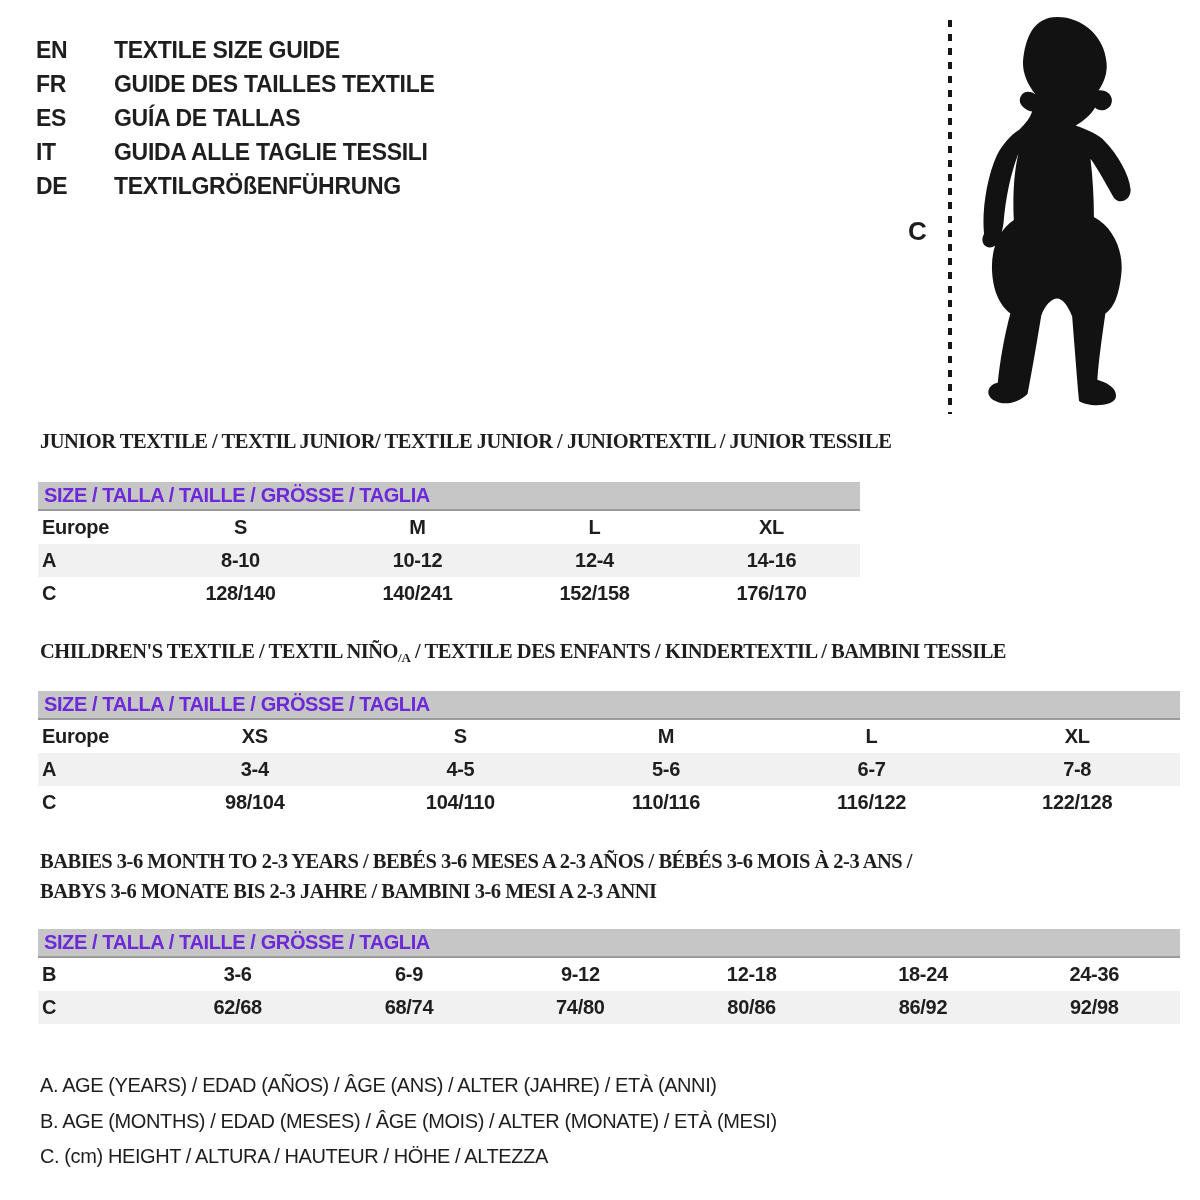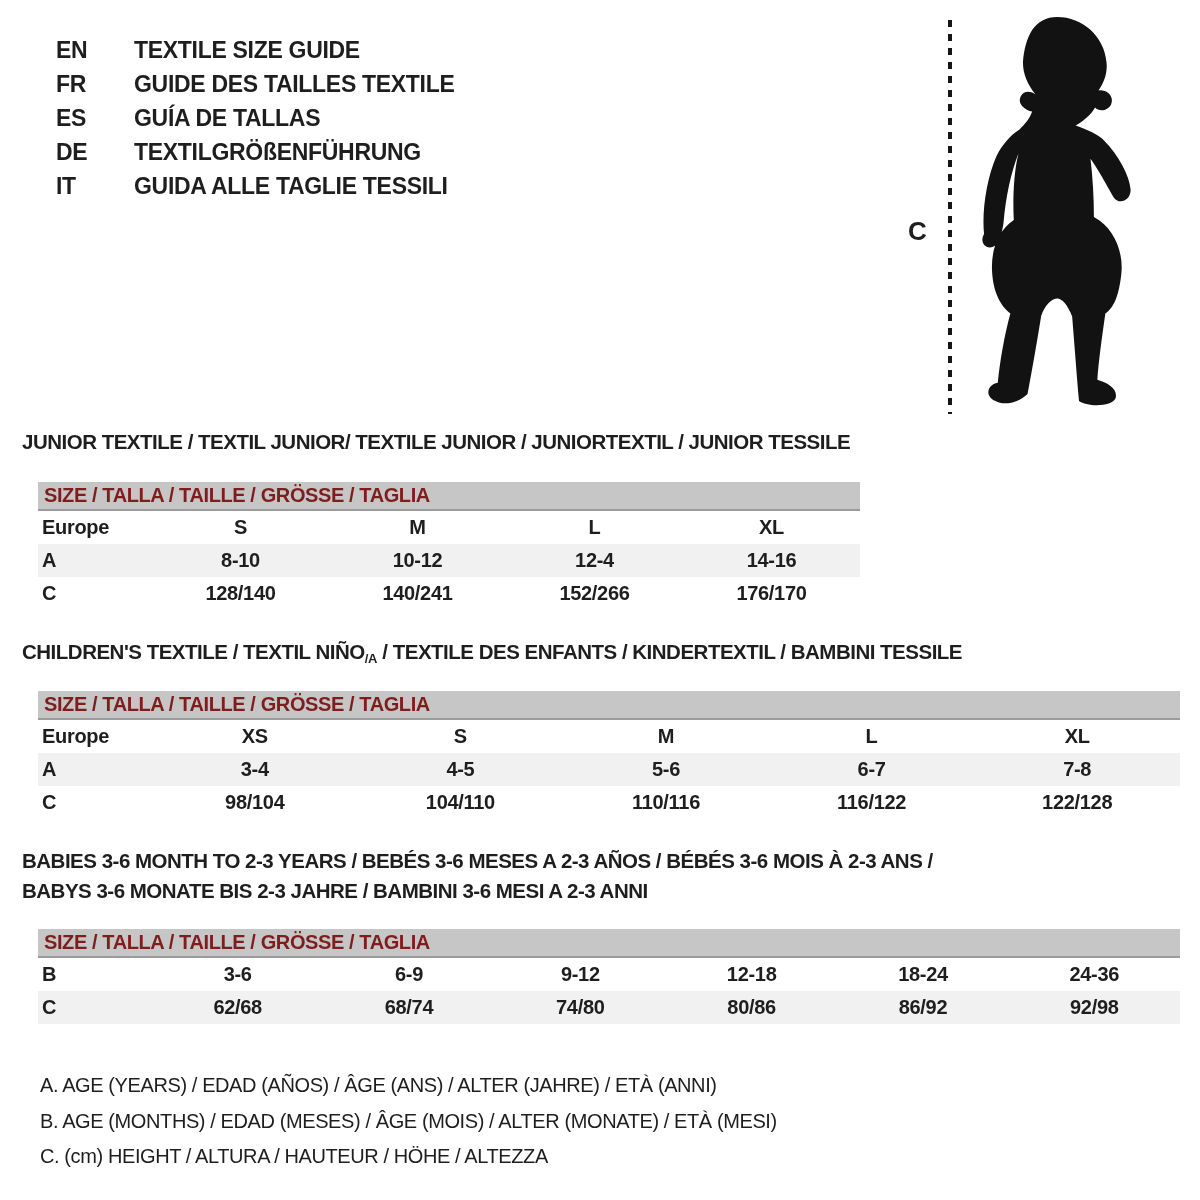--- a/index.html
+++ b/index.html
@@ -7,47 +7,47 @@
     width:1200px;height:1200px;
     background:#ffffff;
     font-family:"Liberation Sans", sans-serif;
     color:#1e1e1e;
     position:relative;
     overflow:hidden;
   }
   .page{position:absolute;left:0;top:0;width:1200px;height:1200px;background:#fff;}
 
   
-  .langs{position:absolute;left:56px;top:33px;}
+  .langs{position:absolute;left:36px;top:33px;}
   .lang-row{display:flex;height:34px;align-items:center;
     font-size:23px;font-weight:700;letter-spacing:-0.3px;white-space:nowrap;}
   .lang-code{width:78px;flex:0 0 78px;}
 
   
   .dash-line{position:absolute;left:948px;top:20px;width:4px;height:394px;
     background:repeating-linear-gradient(to bottom,#161616 0 7px,transparent 7px 14px);}
   .c-label{position:absolute;left:908px;top:216px;font-size:26px;font-weight:700;}
   .toddler-svg{position:absolute;left:952px;top:12px;width:206px;height:402px;}
 
   
-  .sec-title{position:absolute;left:22px;font-size:20.5px;font-weight:700;
-    letter-spacing:-0.5px;white-space:nowrap;}
+  .sec-title{position:absolute;left:40px;font-size:20.5px;font-weight:700;
+    letter-spacing:-0.5px;white-space:nowrap;font-family:Liberation Serif, serif;}
   .sec-title .sub{font-size:13px;position:relative;top:4px;letter-spacing:-0.3px;}
   .title-junior{top:430px;}
   .title-children{top:640px;}
   .title-babies{top:846px;line-height:30px;}
 
   
   .tbl{position:absolute;left:38px;}
   .tbl-junior{top:482px;width:822px;}
   .tbl-children{top:691px;width:1142px;}
   .tbl-babies{top:929px;width:1142px;}
   .size-bar{height:29px;background:#c6c6c6;border-bottom:2px solid #9b9b9b;
     box-sizing:border-box;display:flex;align-items:center;padding-left:6px;
-    font-size:20px;font-weight:700;color:#7f1d1d;letter-spacing:-0.4px;}
+    font-size:20px;font-weight:700;color:#6d28d9;letter-spacing:-0.4px;}
   .trow{display:flex;align-items:center;height:33px;
     font-size:20px;font-weight:700;letter-spacing:-0.3px;}
   .trow.alt{background:#f1f1f1;}
   .cell{flex:1;text-align:center;}
   .cell.lbl{flex:0 0 110px;text-align:left;padding-left:4px;}
 
   
   .legend{position:absolute;left:40px;top:1068px;font-size:20px;font-weight:400;
     letter-spacing:-0.4px;line-height:35.5px;white-space:nowrap;}
 </style>
@@ -63,26 +63,26 @@
     </div>
     <div class="lang-row">
       <span class="lang-code">FR</span>
       <span class="lang-label">GUIDE DES TAILLES TEXTILE</span>
     </div>
     <div class="lang-row">
       <span class="lang-code">ES</span>
       <span class="lang-label">GUÍA DE TALLAS</span>
     </div>
     <div class="lang-row">
+      <span class="lang-code">IT</span>
+      <span class="lang-label">GUIDA ALLE TAGLIE TESSILI</span>
+    </div>
+    <div class="lang-row">
       <span class="lang-code">DE</span>
       <span class="lang-label">TEXTILGRÖßENFÜHRUNG</span>
-    </div>
-    <div class="lang-row">
-      <span class="lang-code">IT</span>
-      <span class="lang-label">GUIDA ALLE TAGLIE TESSILI</span>
     </div>
   </div>
 
   <div class="dash-line"></div>
   <div class="c-label">C</div>
   <svg class="toddler-svg" viewBox="0 0 180 400" preserveAspectRatio="none">
     <path fill="#121212" d="
       M92,5
       C114,5 133,24 135,50
       C136,60 133,70 128,78
@@ -135,21 +135,21 @@
       <div class="cell lbl">A</div>
       <div class="cell">8-10</div>
       <div class="cell">10-12</div>
       <div class="cell">12-4</div>
       <div class="cell">14-16</div>
     </div>
     <div class="trow">
       <div class="cell lbl">C</div>
       <div class="cell">128/140</div>
       <div class="cell">140/241</div>
-      <div class="cell">152/266</div>
+      <div class="cell">152/158</div>
       <div class="cell">176/170</div>
     </div>
   </div>
 
   <div class="sec-title title-children"><span>CHILDREN'S TEXTILE / TEXTIL NIÑO</span><span class="sub">/A</span><span> / TEXTILE DES ENFANTS / KINDERTEXTIL / BAMBINI TESSILE</span></div>
   <div class="tbl tbl-children">
     <div class="size-bar">SIZE / TALLA / TAILLE / GRÖSSE / TAGLIA</div>
     <div class="trow">
       <div class="cell lbl">Europe</div>
       <div class="cell">XS</div>

